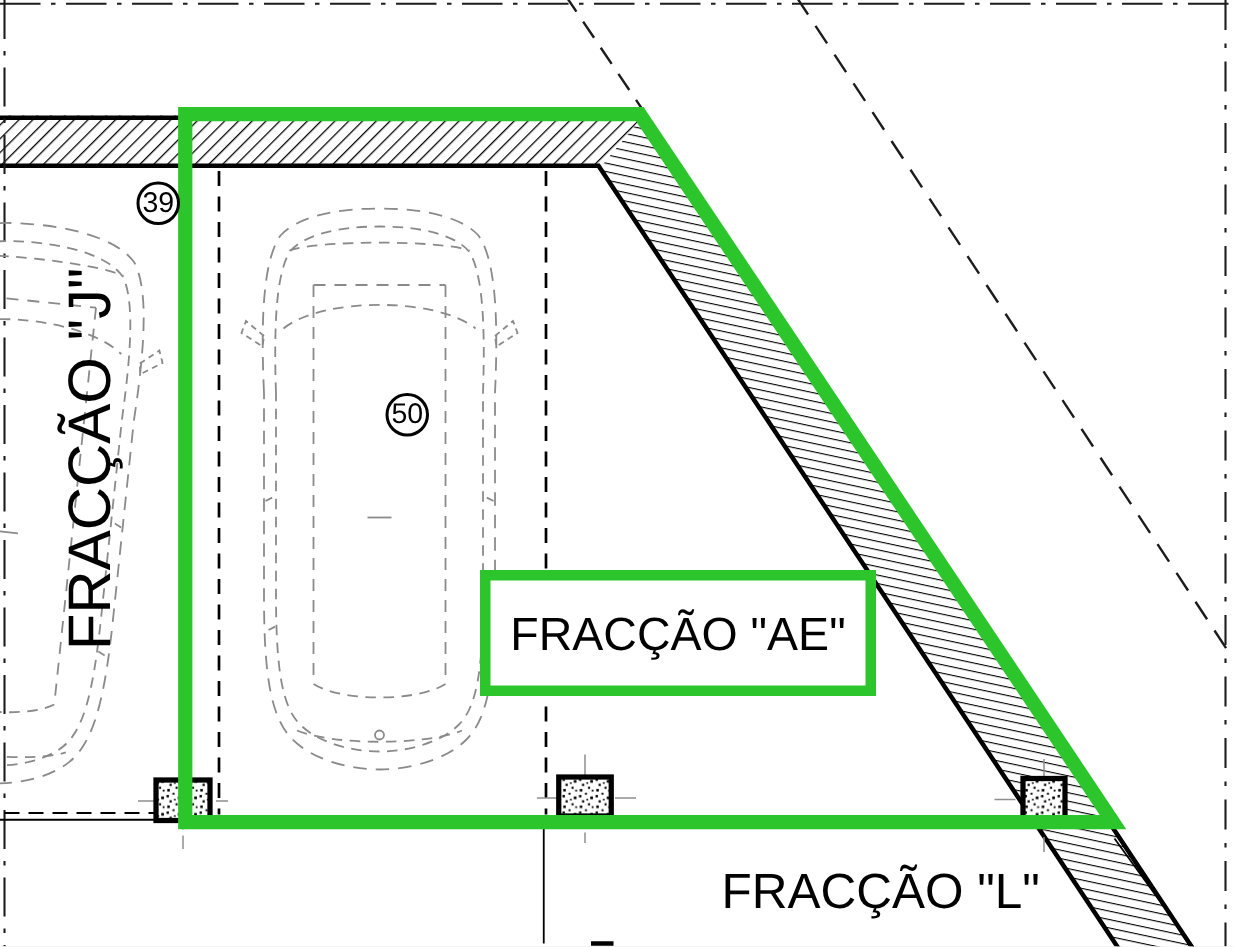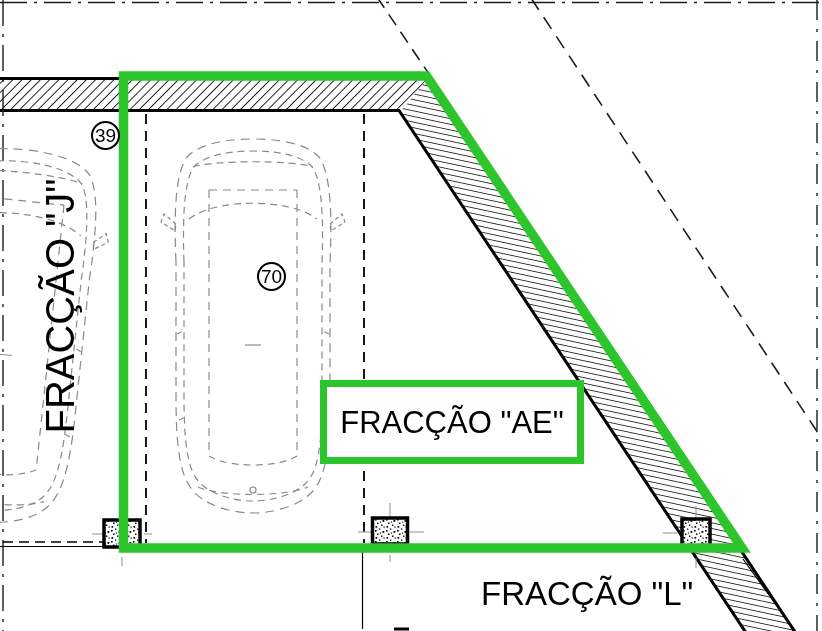--- a/index.html
+++ b/index.html
@@ -121,21 +121,21 @@
     </g>
   </svg>
 
   <div class="overlay">
 
     <div class="bubble bubble39">
       <span>39</span>
     </div>
 
     <div class="bubble bubble40">
-      <span>70</span>
+      <span>50</span>
     </div>
 
     <div class="vlabel">FRACÇÃO "J"</div>
 
     <div class="areabox">
       <div class="l1">FRACÇÃO "AE"</div>
     </div>
 
     <div class="hlabel">FRACÇÃO "L"</div>
 

